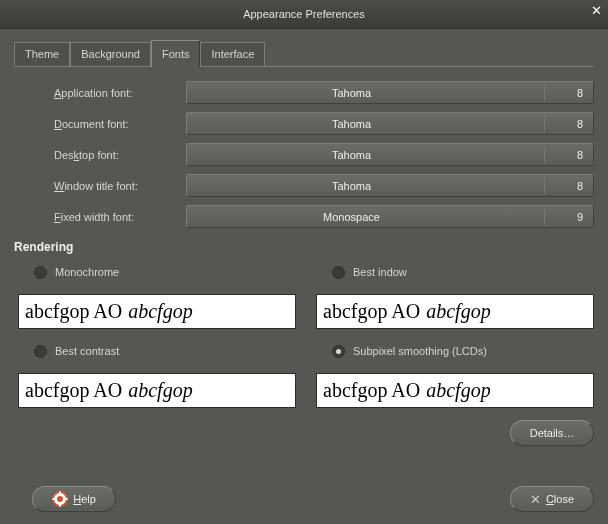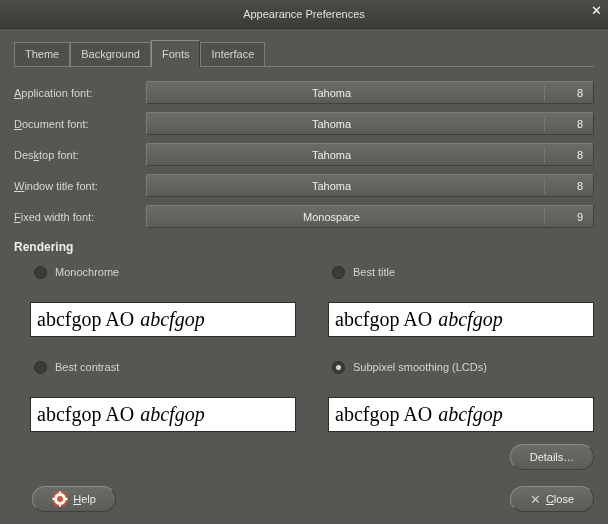--- a/index.html
+++ b/index.html
@@ -68,20 +68,21 @@
     bottom: -1px;
   }
   .fontrow {
     display: flex;
     align-items: center;
     margin-bottom: 8px;
   }
   .fontrow .label {
     width: 132px;
     color: #d3d7cf;
+    margin-left: 40px;
   }
   .fontrow .label .mn { text-decoration: underline; }
   .fontbtn {
     flex: 1;
     height: 23px;
     background: linear-gradient(to bottom, #6a6c68, #5a5c58);
     border: 1px solid #3e403c;
     border-top-color: #7a7c78;
     border-left-color: #7a7c78;
     border-radius: 2px;
@@ -97,21 +98,21 @@
   .section-heading {
     font-weight: bold;
     color: #eeeeec;
     font-size: 12px;
     margin-top: 12px;
     margin-bottom: 8px;
   }
   .render-grid {
     display: grid;
     grid-template-columns: 1fr 1fr;
-    gap: 20px 16px;
+    gap: 12px 16px;
   }
   .radio-row {
     display: flex;
     align-items: center;
     padding-left: 20px;
     height: 20px;
     cursor: pointer;
   }
   .radio {
     width: 13px;
@@ -128,21 +129,21 @@
     content: "";
     width: 5px;
     height: 5px;
     border-radius: 50%;
     background: #d3d7cf;
   }
   .sample {
     background: #fff;
     border: 1px solid #2a2c28;
     height: 35px;
-    margin-left: 16px;
+    margin-left: 4px;
     display: flex;
     align-items: center;
     padding: 16px 6px;
     color: #000;
     font-family: Georgia, serif;
     font-size: 20px;
     white-space: nowrap;
     overflow: hidden;
   }
   .sample .normtxt { font-style: normal; }
@@ -247,21 +248,21 @@
 
   <div class="section-heading">Rendering</div>
 
   <div class="render-grid">
     <div class="radio-row">
       <div class="radio"></div>
       <span>Monochrome</span>
     </div>
     <div class="radio-row">
       <div class="radio"></div>
-      <span>Best title</span>
+      <span>Best indow</span>
     </div>
     <div class="sample">
       <span class="normtxt">abcfgop AO</span>
         <span class="italtxt">abcfgop</span>
     </div>
     <div class="sample">
       <span class="normtxt">abcfgop AO</span>
         <span class="italtxt">abcfgop</span>
     </div>
     <div class="radio-row">

